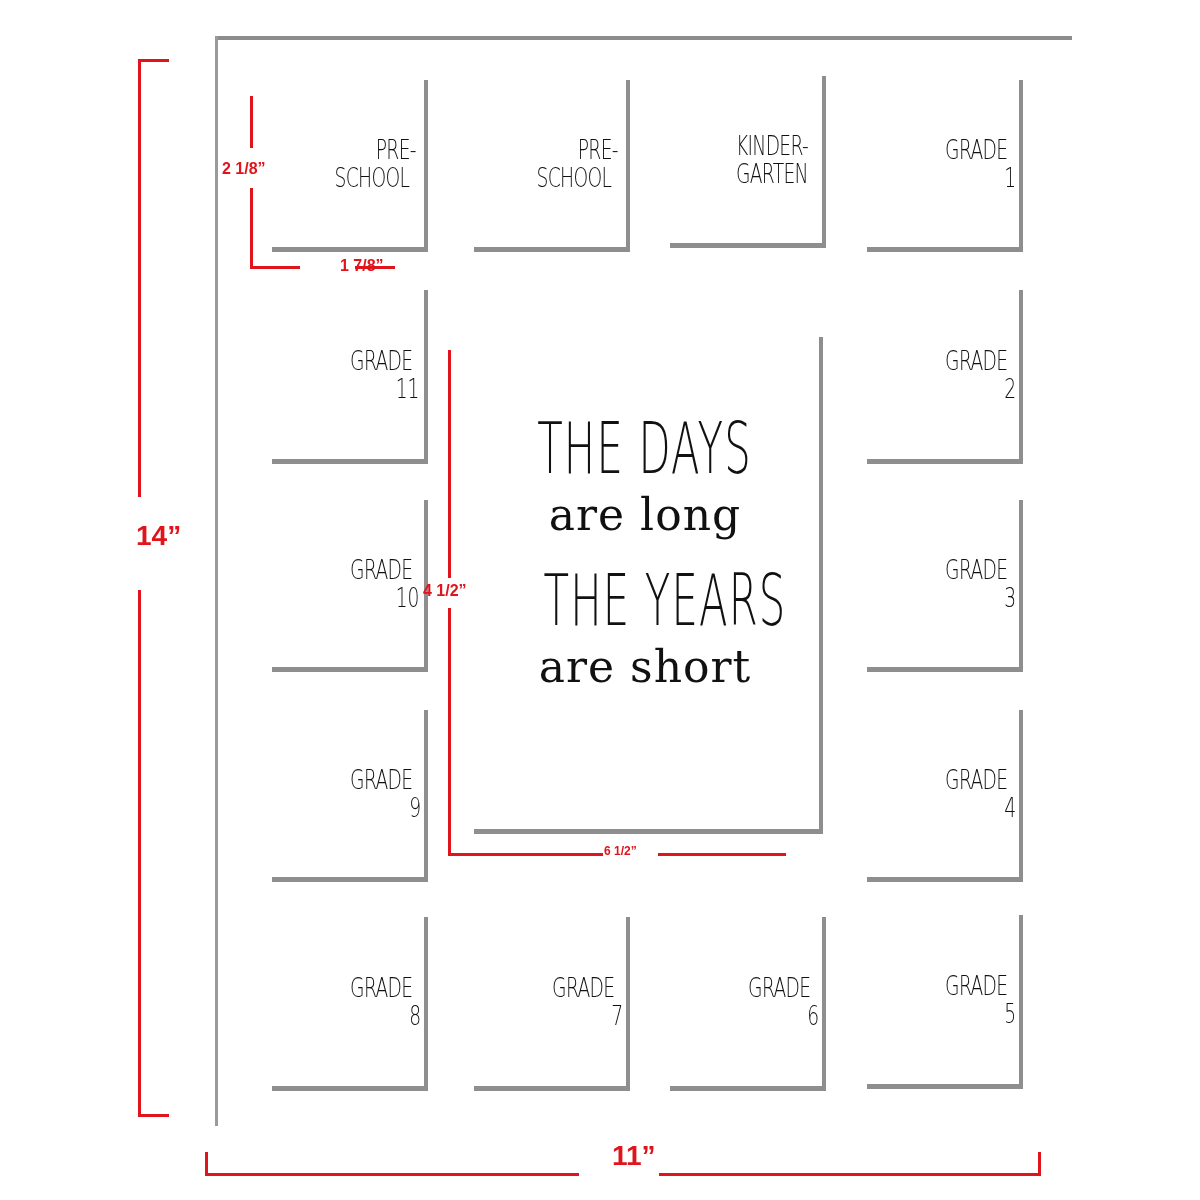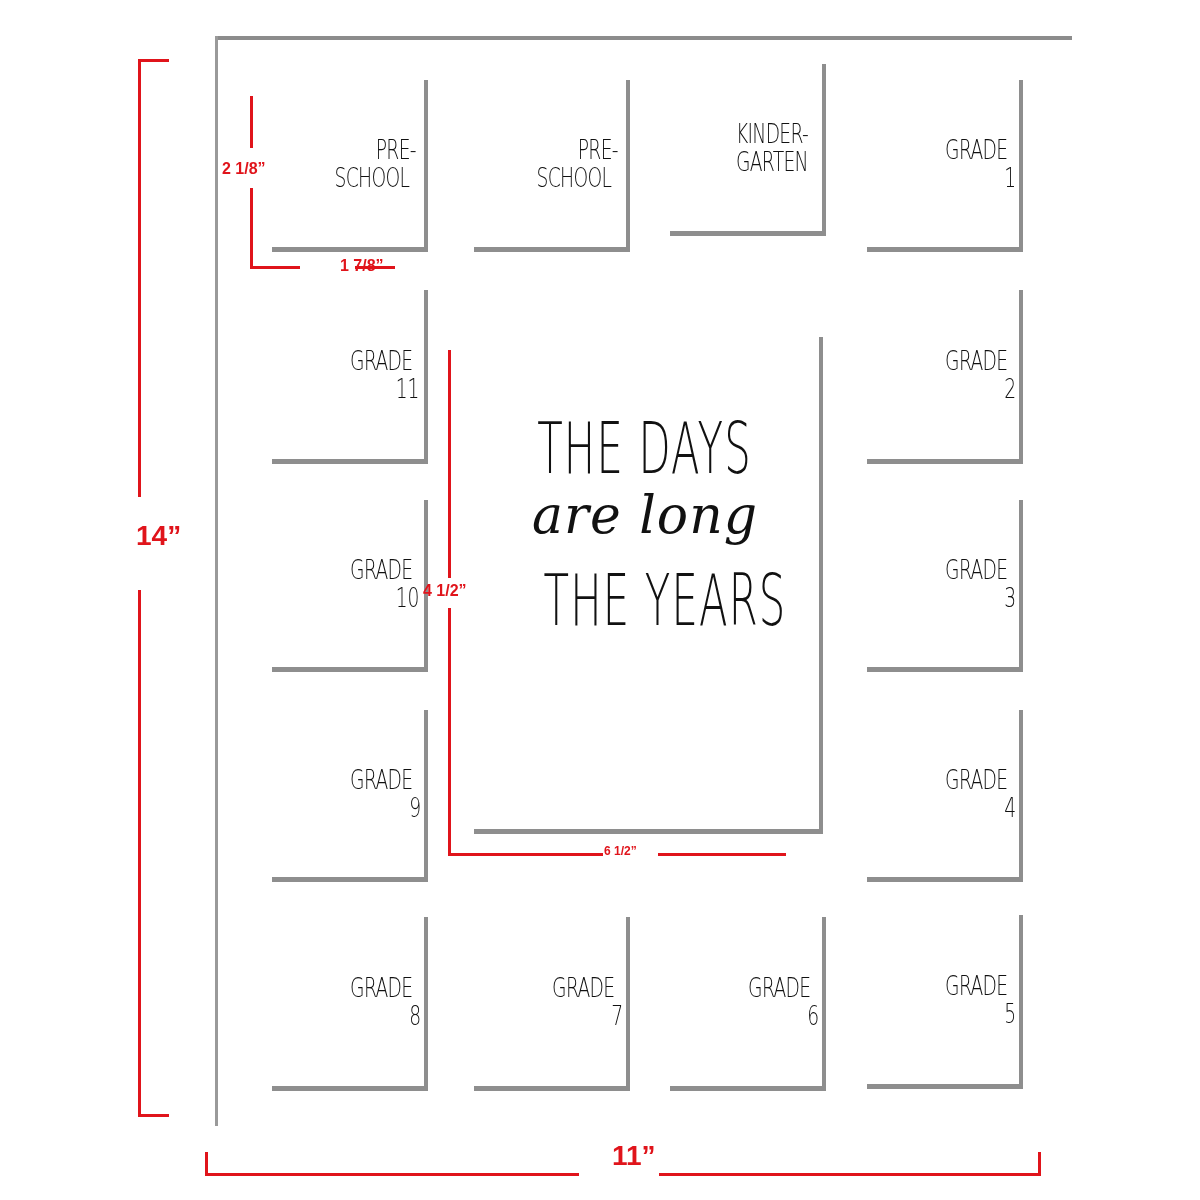--- a/index.html
+++ b/index.html
@@ -14,41 +14,41 @@
           display: flex; align-items: flex-end; justify-content: center; flex-direction: column; }
   .cell .lbl { font-family: "DejaVu Sans", sans-serif; font-weight: 200; font-size: 26px;
                line-height: 28px; letter-spacing: -1px; color: #111; text-align: center;
                transform: scaleX(0.72); white-space: pre; }
   .cell .lbl-sub { font-family: "DejaVu Sans", sans-serif; font-weight: 200; font-size: 26px;
                    line-height: 28px; color: #111; transform: scaleX(0.72); }
   .center-open { box-sizing: border-box; border-right: 4px solid #8e8e8e; border-bottom: 5px solid #8e8e8e; }
   .quote { text-align: center; color: #111; }
   .q-caps { font-family: "DejaVu Sans", sans-serif; font-weight: 200; font-size: 72px; line-height: 76px;
             transform: scaleX(0.58); letter-spacing: 2px; white-space: nowrap; }
-  .q-script { font-family: "DejaVu Serif", serif; font-style: italic; font-size: 52px; line-height: 70px;
+  .q-script { font-family: "DejaVu Serif", serif; font-size: 44px; line-height: 70px;
               white-space: nowrap; letter-spacing: 1px; }
   
   .red { background: #e0141b; }
   .dim-lbl { color: #e0141b; font-family: "Liberation Sans", sans-serif; white-space: nowrap; }
 </style>
 </head>
 <body>
 
 <div class="abs frame-top"></div>
 <div class="abs frame-left"></div>
 
 <div class="abs cell" style="left:272px;top:80px;width:156px;height:172px;">
   <div class="lbl">PRE-</div>
   <div class="lbl">SCHOOL</div>
 </div>
 <div class="abs cell" style="left:474px;top:80px;width:156px;height:172px;">
   <div class="lbl">PRE-</div>
   <div class="lbl">SCHOOL</div>
 </div>
-<div class="abs cell" style="left:670px;top:64px;width:156px;height:172px;">
+<div class="abs cell" style="left:670px;top:76px;width:156px;height:172px;">
   <div class="lbl">KINDER-</div>
   <div class="lbl">GARTEN</div>
 </div>
 <div class="abs cell" style="left:867px;top:80px;width:156px;height:172px;">
   <div class="lbl">GRADE</div>
   <div class="lbl-sub">1</div>
 </div>
 
 <div class="abs cell" style="left:272px;top:290px;width:156px;height:174px;">
   <div class="lbl">GRADE</div>
@@ -91,20 +91,21 @@
 <div class="abs cell" style="left:867px;top:915px;width:156px;height:174px;">
   <div class="lbl">GRADE</div>
   <div class="lbl-sub">5</div>
 </div>
 
 <div class="abs center-open" style="left:474px;top:337px;width:349px;height:497px;"></div>
 <div class="abs quote" style="left:470px;top:410px;width:350px;">
   <div class="q-caps" style="margin-left:-8px;">THE DAYS</div>
   <div class="q-script" style="margin-top:-6px;">are long</div>
   <div class="q-caps" style="margin-top:12px;">THE YEARS</div>
+  <div class="q-script" style="margin-top:-6px;">are short</div>
 </div>
 
 <div class="abs red" style="left:138px;top:59px;width:3px;height:438px;"></div>
 <div class="abs red" style="left:138px;top:59px;width:31px;height:3px;"></div>
 <div class="abs red" style="left:138px;top:590px;width:3px;height:527px;"></div>
 <div class="abs red" style="left:138px;top:1114px;width:31px;height:3px;"></div>
 <div class="abs dim-lbl" style="left:124px;top:520px;font-size:28px;font-weight:bold;margin-left:12px;">14”</div>
 
 <div class="abs red" style="left:205px;top:1152px;width:3px;height:24px;"></div>
 <div class="abs red" style="left:205px;top:1173px;width:374px;height:3px;"></div>

